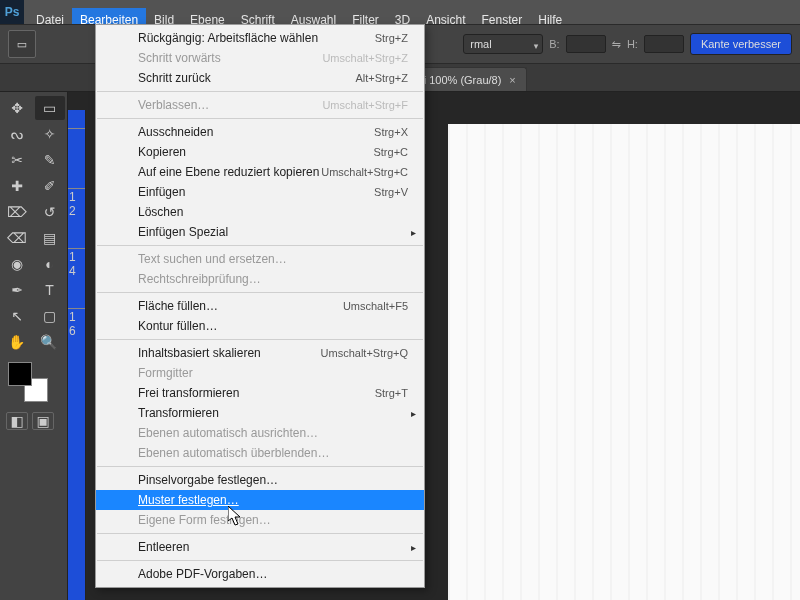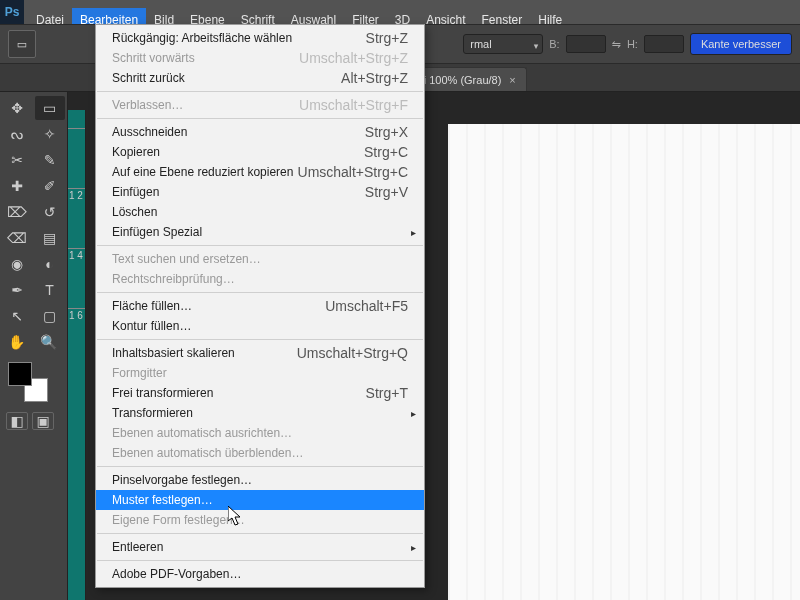--- a/index.html
+++ b/index.html
@@ -14,40 +14,40 @@
   .opt-select { min-width: 80px; height: 20px; background: #3a3a3a; border: 1px solid #222; border-radius: 3px; padding: 0 18px 0 6px; line-height: 18px; color: #ddd; position: relative; }
   .opt-select::after { content: "▾"; position: absolute; right: 4px; top: 2px; font-size: 9px; color: #bbb; }
   .opt-label { color: #aaa; }
   .opt-btn { height: 22px; padding: 0 10px; background: #1d4ed8; border: 1px solid #222; border-radius: 3px; line-height: 20px; color: #ddd; }
   .tab-bar { height: 28px; background: #3a3a3a; display: flex; align-items: flex-end; padding-left: 6px; border-bottom: 1px solid #222; }
   .doc-tab { height: 24px; padding: 0 10px; background: #4c4c4c; color: #ddd; font-size: 11px; display: flex; align-items: center; gap: 8px; border-radius: 3px 3px 0 0; margin-right: 2px; border: 1px solid #333; border-bottom: none; }
   .doc-tab .close { color: #bbb; font-size: 11px; }
   .workspace { position: absolute; top: 92px; left: 0; right: 0; bottom: 0; display: flex; }
   .ruler-h { position: absolute; top: 92px; left: 68px; right: 0; height: 18px; background: #3a3a3a; border-bottom: 1px solid #222; color: #ccc; font-size: 9px; display: flex; }
   .ruler-h span { width: 60px; border-left: 1px solid #888; padding-left: 2px; height: 100%; line-height: 10px; }
-  .ruler-v { position: absolute; top: 110px; left: 68px; width: 18px; bottom: 0; background: #0f766e; border-right: 1px solid #222; color: #ccc; font-size: 10px; display: flex; flex-direction: column; }
+  .ruler-v { position: absolute; top: 110px; left: 68px; width: 18px; bottom: 0; background: #1d4ed8; border-right: 1px solid #222; color: #ccc; font-size: 12px; display: flex; flex-direction: column; }
   .ruler-v span { height: 60px; border-top: 1px solid #888; writing-mode: horizontal-tb; padding-top: 1px; padding-left: 1px; }
   .toolbox { width: 68px; background: #434343; border-right: 1px solid #222; padding: 4px 2px; display: grid; grid-template-columns: 1fr 1fr; gap: 2px; align-content: start; }
   .tool { width: 30px; height: 24px; display: flex; align-items: center; justify-content: center; color: #ccc; border-radius: 2px; font-size: 14px; }
   .tool.selected { background: #2b2b2b; }
   .swatches { grid-column: 1 / -1; margin-top: 6px; position: relative; width: 40px; height: 40px; margin-left: 6px; }
   .sw-fg { position: absolute; width: 24px; height: 24px; background: #000; border: 1px solid #888; left: 0; top: 0; z-index: 2; }
   .sw-bg { position: absolute; width: 24px; height: 24px; background: #fff; border: 1px solid #888; right: 0; bottom: 0; }
   .canvas-area { flex: 1; background: #262626; position: relative; }
   .canvas { position: absolute; top: 32px; left: 380px; right: 0; bottom: 0; background: #fafafa;
     background-image: repeating-linear-gradient(90deg, #f3f3f3 0 2px, #fafafa 2px 18px); }
   
   .dropdown { position: absolute; left: 95px; top: 24px; width: 330px; background: #f2f2f2; border: 1px solid #9a9a9a; box-shadow: 3px 3px 8px rgba(0,0,0,.35); font-size: 12px; color: #222; z-index: 100; padding: 3px 0; }
   .menu-row { height: 20px; display: flex; align-items: center; padding: 0 16px; position: relative; }
   .menu-row.disabled { color: #999; }
-  .menu-row .label { flex: 1; }
-  .menu-row .shortcut { color: #555; font-size: 14px; }
+  .menu-row .label { flex: 1; margin-left: 26px; }
+  .menu-row .shortcut { color: #555; font-size: 11px; }
   .menu-row.disabled .shortcut { color: #bbb; }
   .menu-row.has-sub::after { content: "▸"; position: absolute; right: 8px; font-size: 10px; color: #333; }
-  .menu-row.hover { background: #1a86ff; color: #fff; }
+  .menu-row.hover { background: #1a86ff; color: #fff; text-decoration: underline; }
   .menu-sep { height: 1px; background: #cfcfcf; margin: 3px 1px; }
   .cursor { position: absolute; left: 228px; top: 506px; z-index: 200; pointer-events: none; }
   .cursor svg { width: 16px; height: 20px; }
   .extras { grid-column: 1 / -1; display: flex; gap: 4px; margin-top: 8px; padding-left: 4px; }
   .extras .tool { width: 22px; height: 18px; border: 1px solid #666; }
 </style>
 </head>
 <body>
 
 <div class="menubar">

